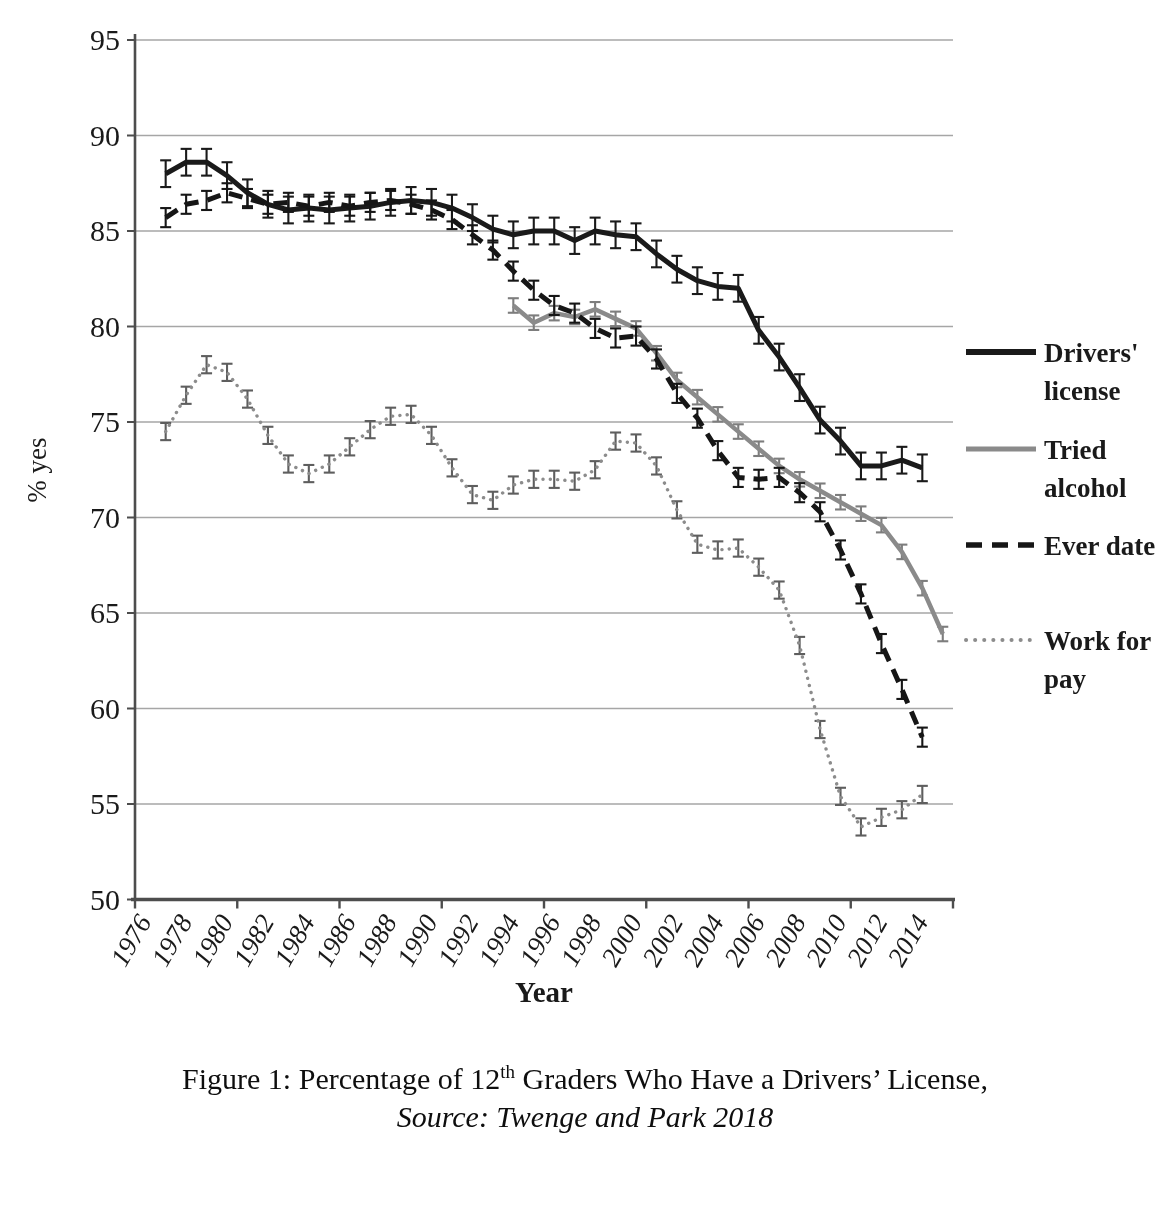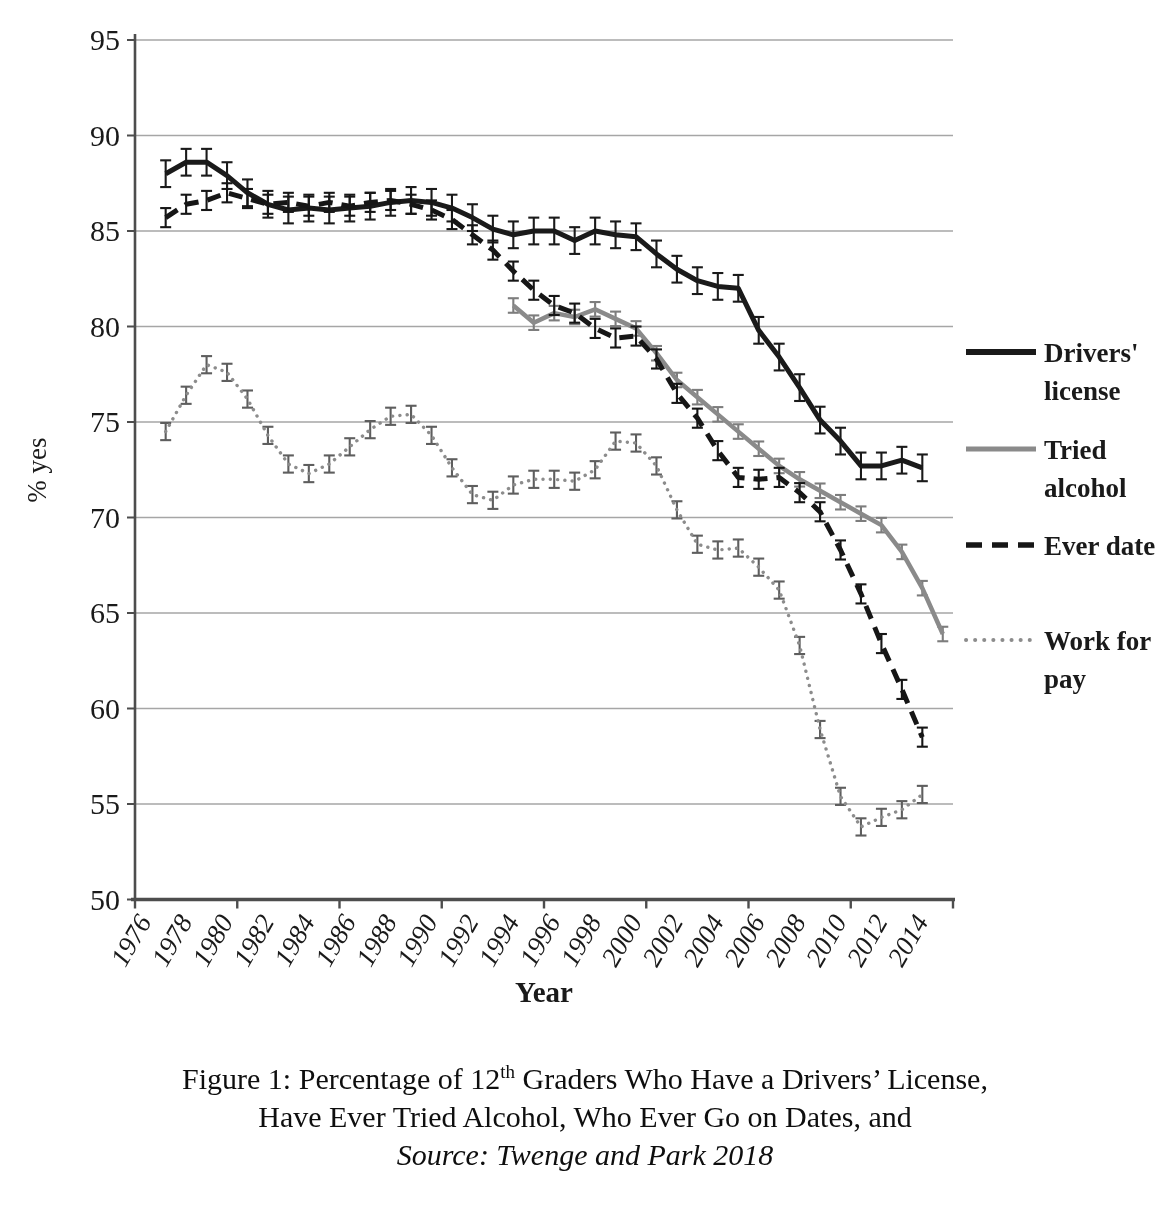--- a/index.html
+++ b/index.html
@@ -531,16 +531,15 @@
         </g>
         <g>
           <line x1="966" x2="1036" y1="640" y2="640" stroke="#8c8c8c" stroke-width="4" stroke-dasharray="0.1 9" stroke-linecap="round"></line>
           <text x="1044" y="650">Work for</text>
           <text x="1044" y="688">pay</text>
         </g>
       </g>
     </svg>
   <div class="caption">
     <div><span>Figure 1: Percentage of 12</span><sup>th</sup><span> Graders Who Have a Drivers’ License,</span></div>
-    <div>Have Ever Tried Alcohol, Who Ever Go on Dates, and</div>
     <div class="src">Source: Twenge and Park 2018</div>
   </div>
 </div>
 
 </body></html>

